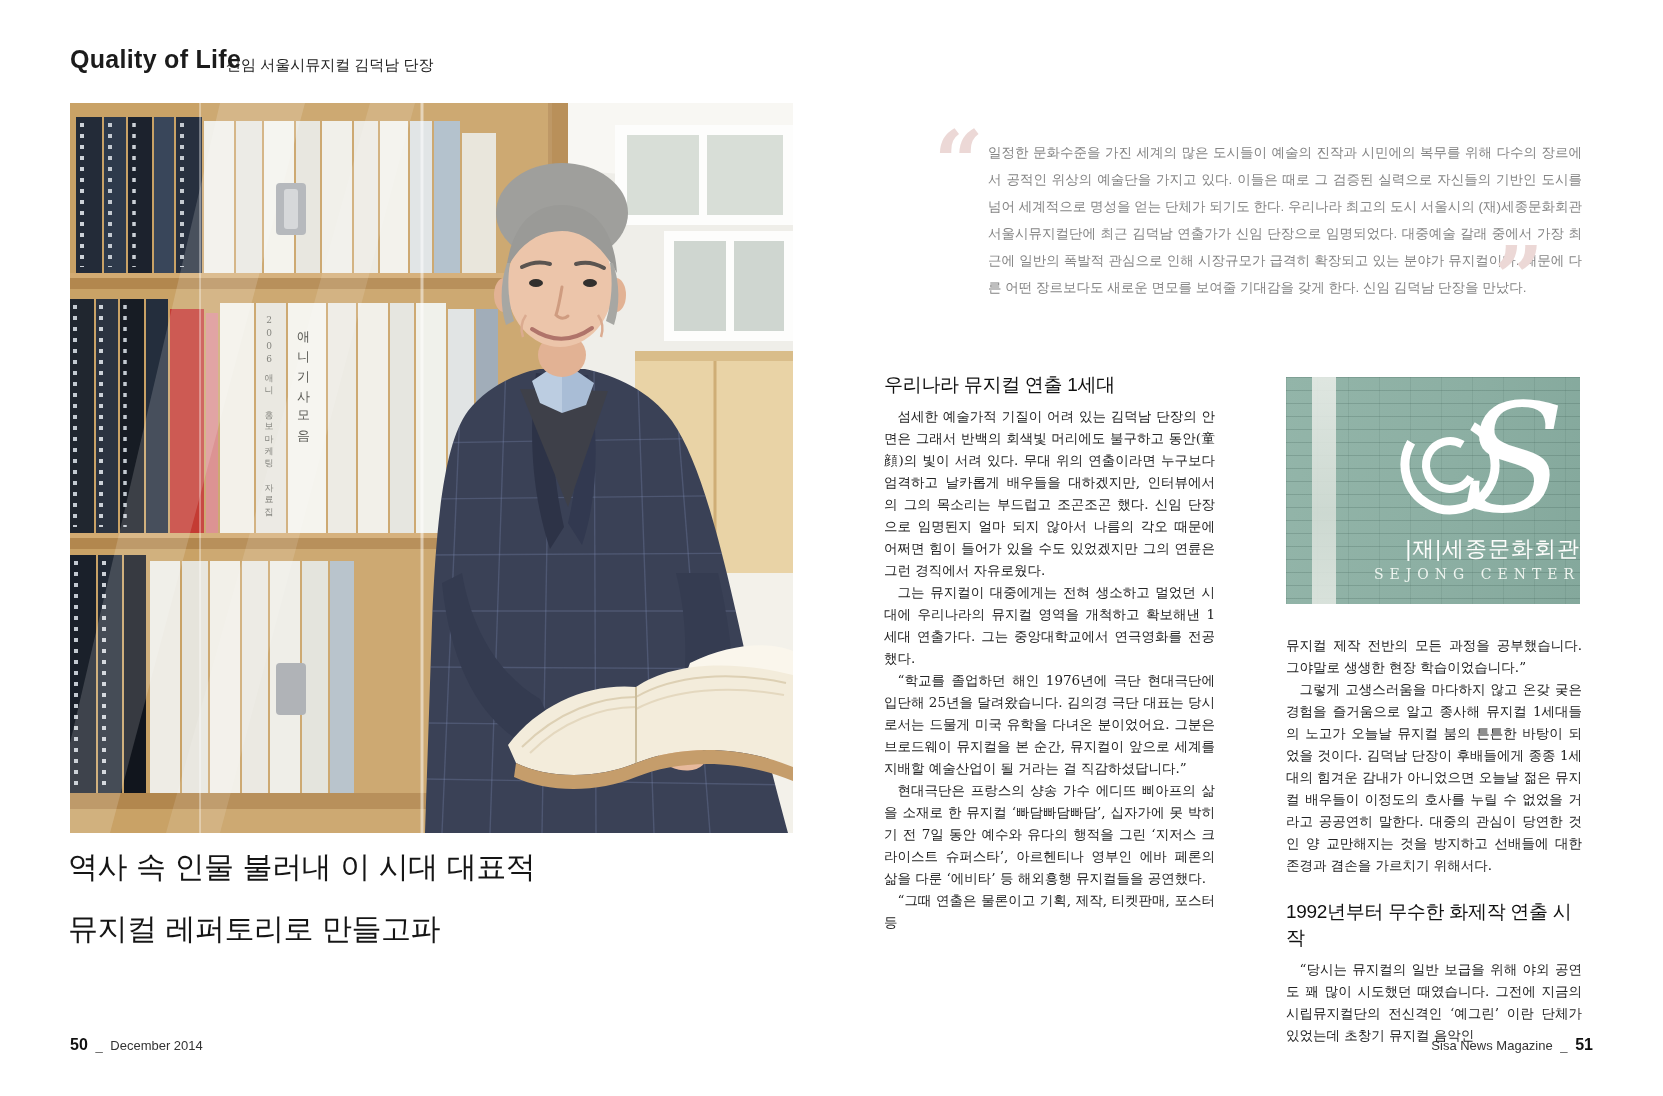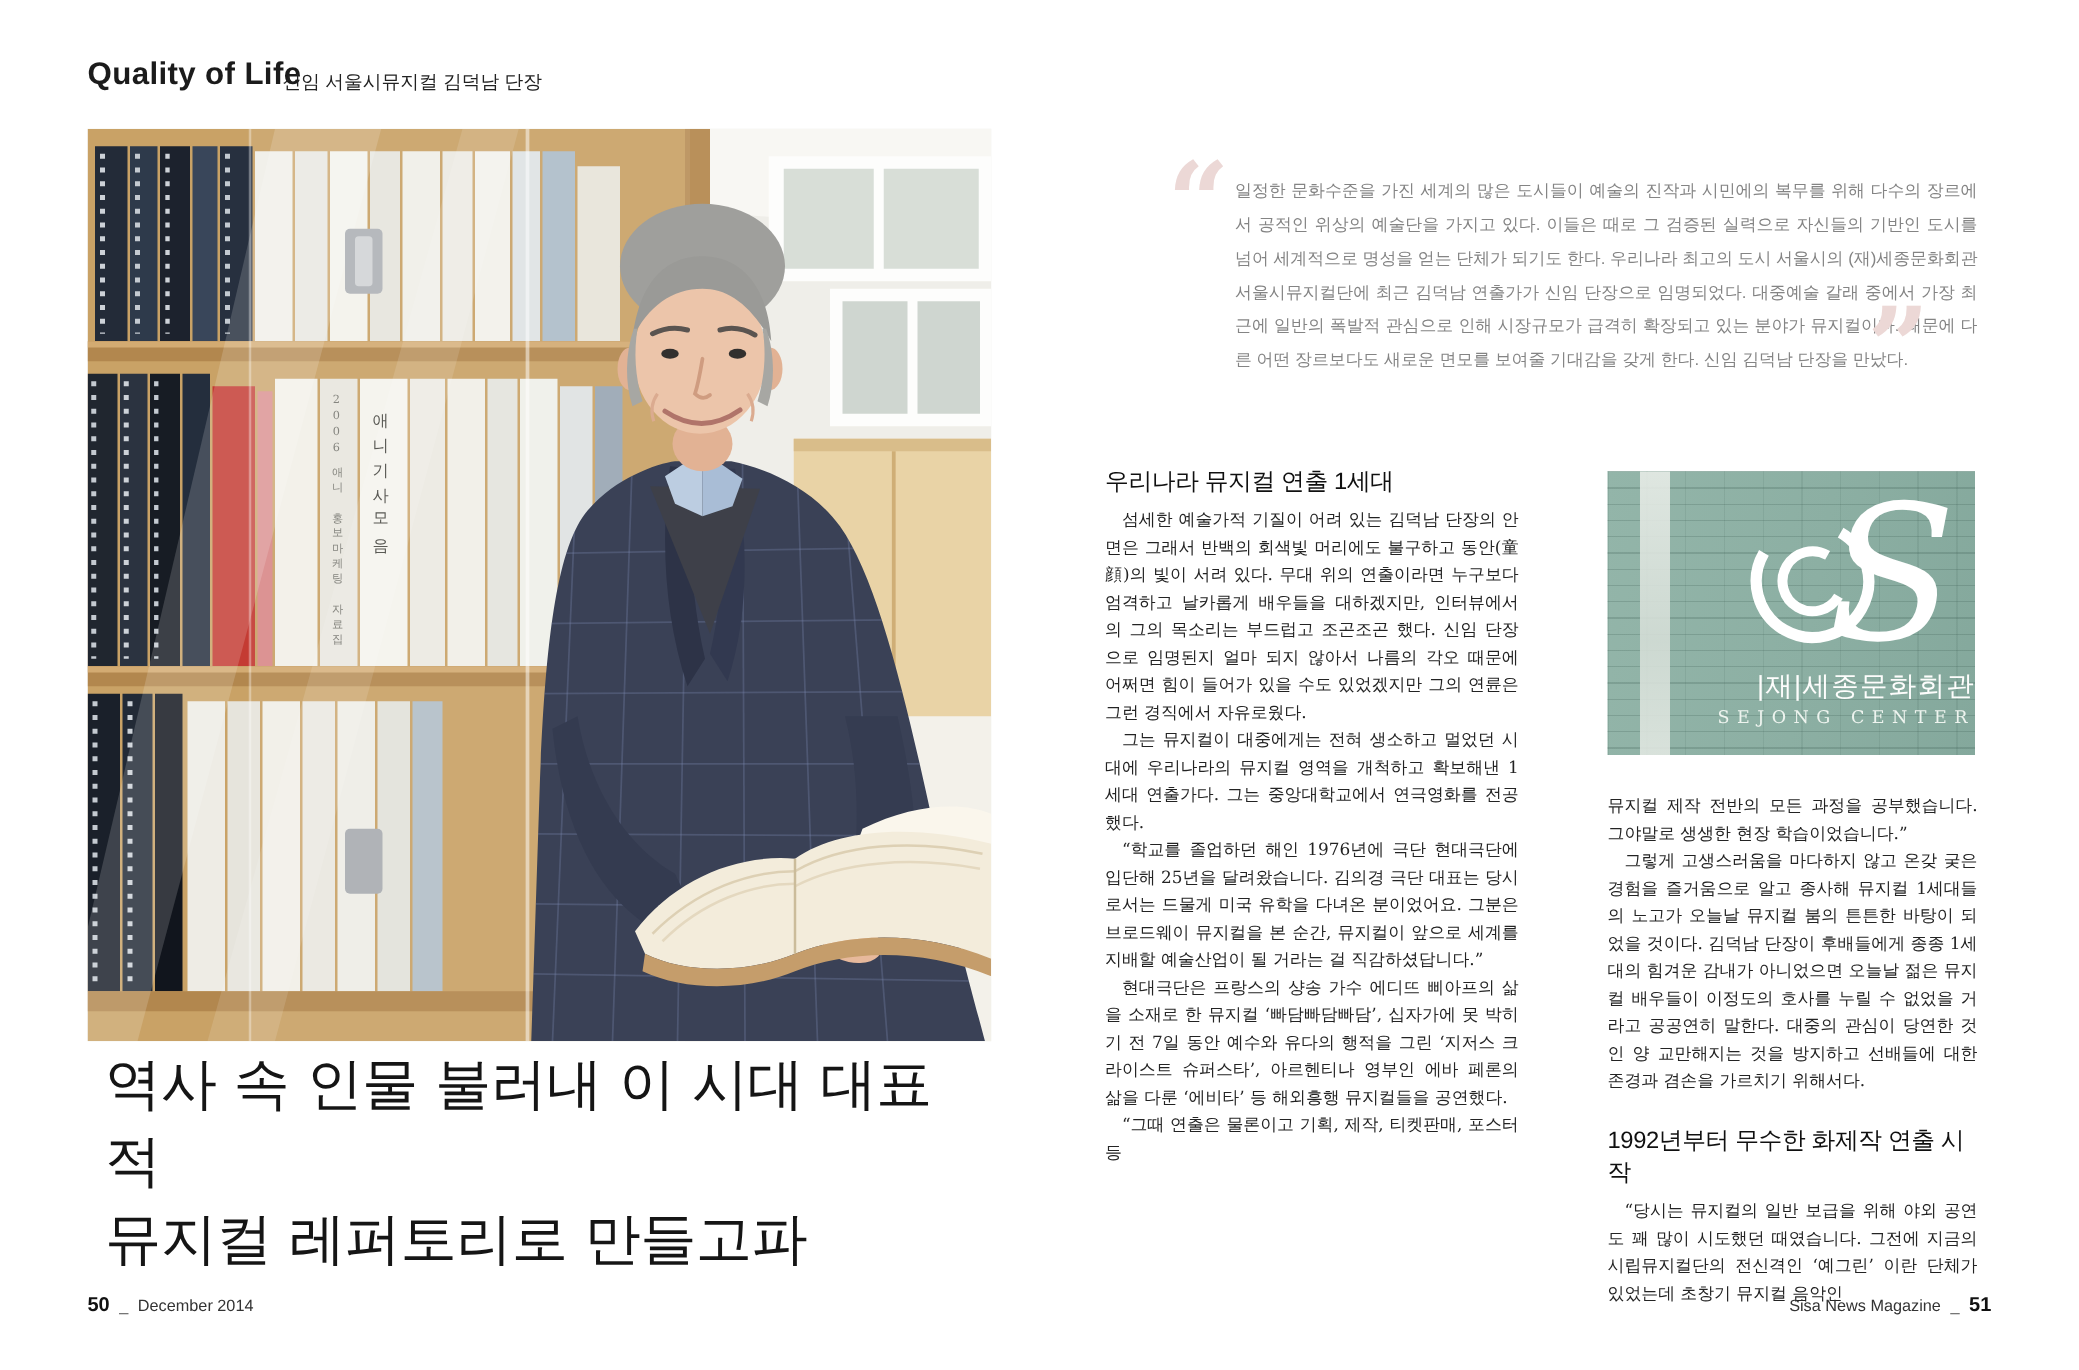--- a/index.html
+++ b/index.html
@@ -21,23 +21,23 @@
     background:#efeee9;
   }
   .photo svg{display:block;}
   .spine-label{
     position:absolute;writing-mode:vertical-rl;text-orientation:upright;
     color:#5a5a55;font-family:"DejaVu Serif","Liberation Serif",serif;
   }
   .spine-1{left:224px;top:218px;height:200px;font-size:13px;letter-spacing:7px;}
   .spine-2{left:192px;top:212px;height:210px;font-size:9px;letter-spacing:3px;color:#85857f;}
   .headline{
-    position:absolute;left:84px;top:836px;width:700px;
+    position:absolute;left:68px;top:836px;width:700px;
     font-family:"DejaVu Serif","Liberation Serif",serif;
-    font-size:45px;line-height:62px;color:#151515;font-weight:500;letter-spacing:-0.5px;
+    font-size:30px;line-height:62px;color:#151515;font-weight:500;letter-spacing:-0.5px;
   }
   .deck{
     position:absolute;left:70px;top:966px;width:700px;
     font-size:20px;color:#3d3d3d;letter-spacing:-0.2px;
   }
   .footer{position:absolute;top:1036px;font-size:13px;color:#333;}
   .footer .pagenum{font-size:16px;font-weight:bold;color:#111;text-align:right;}
   .footer-left{left:70px;}
   .footer-right{left:1280px;width:313px;text-align:right;}
   .footer .sep{color:#555;margin:0 4px;}

